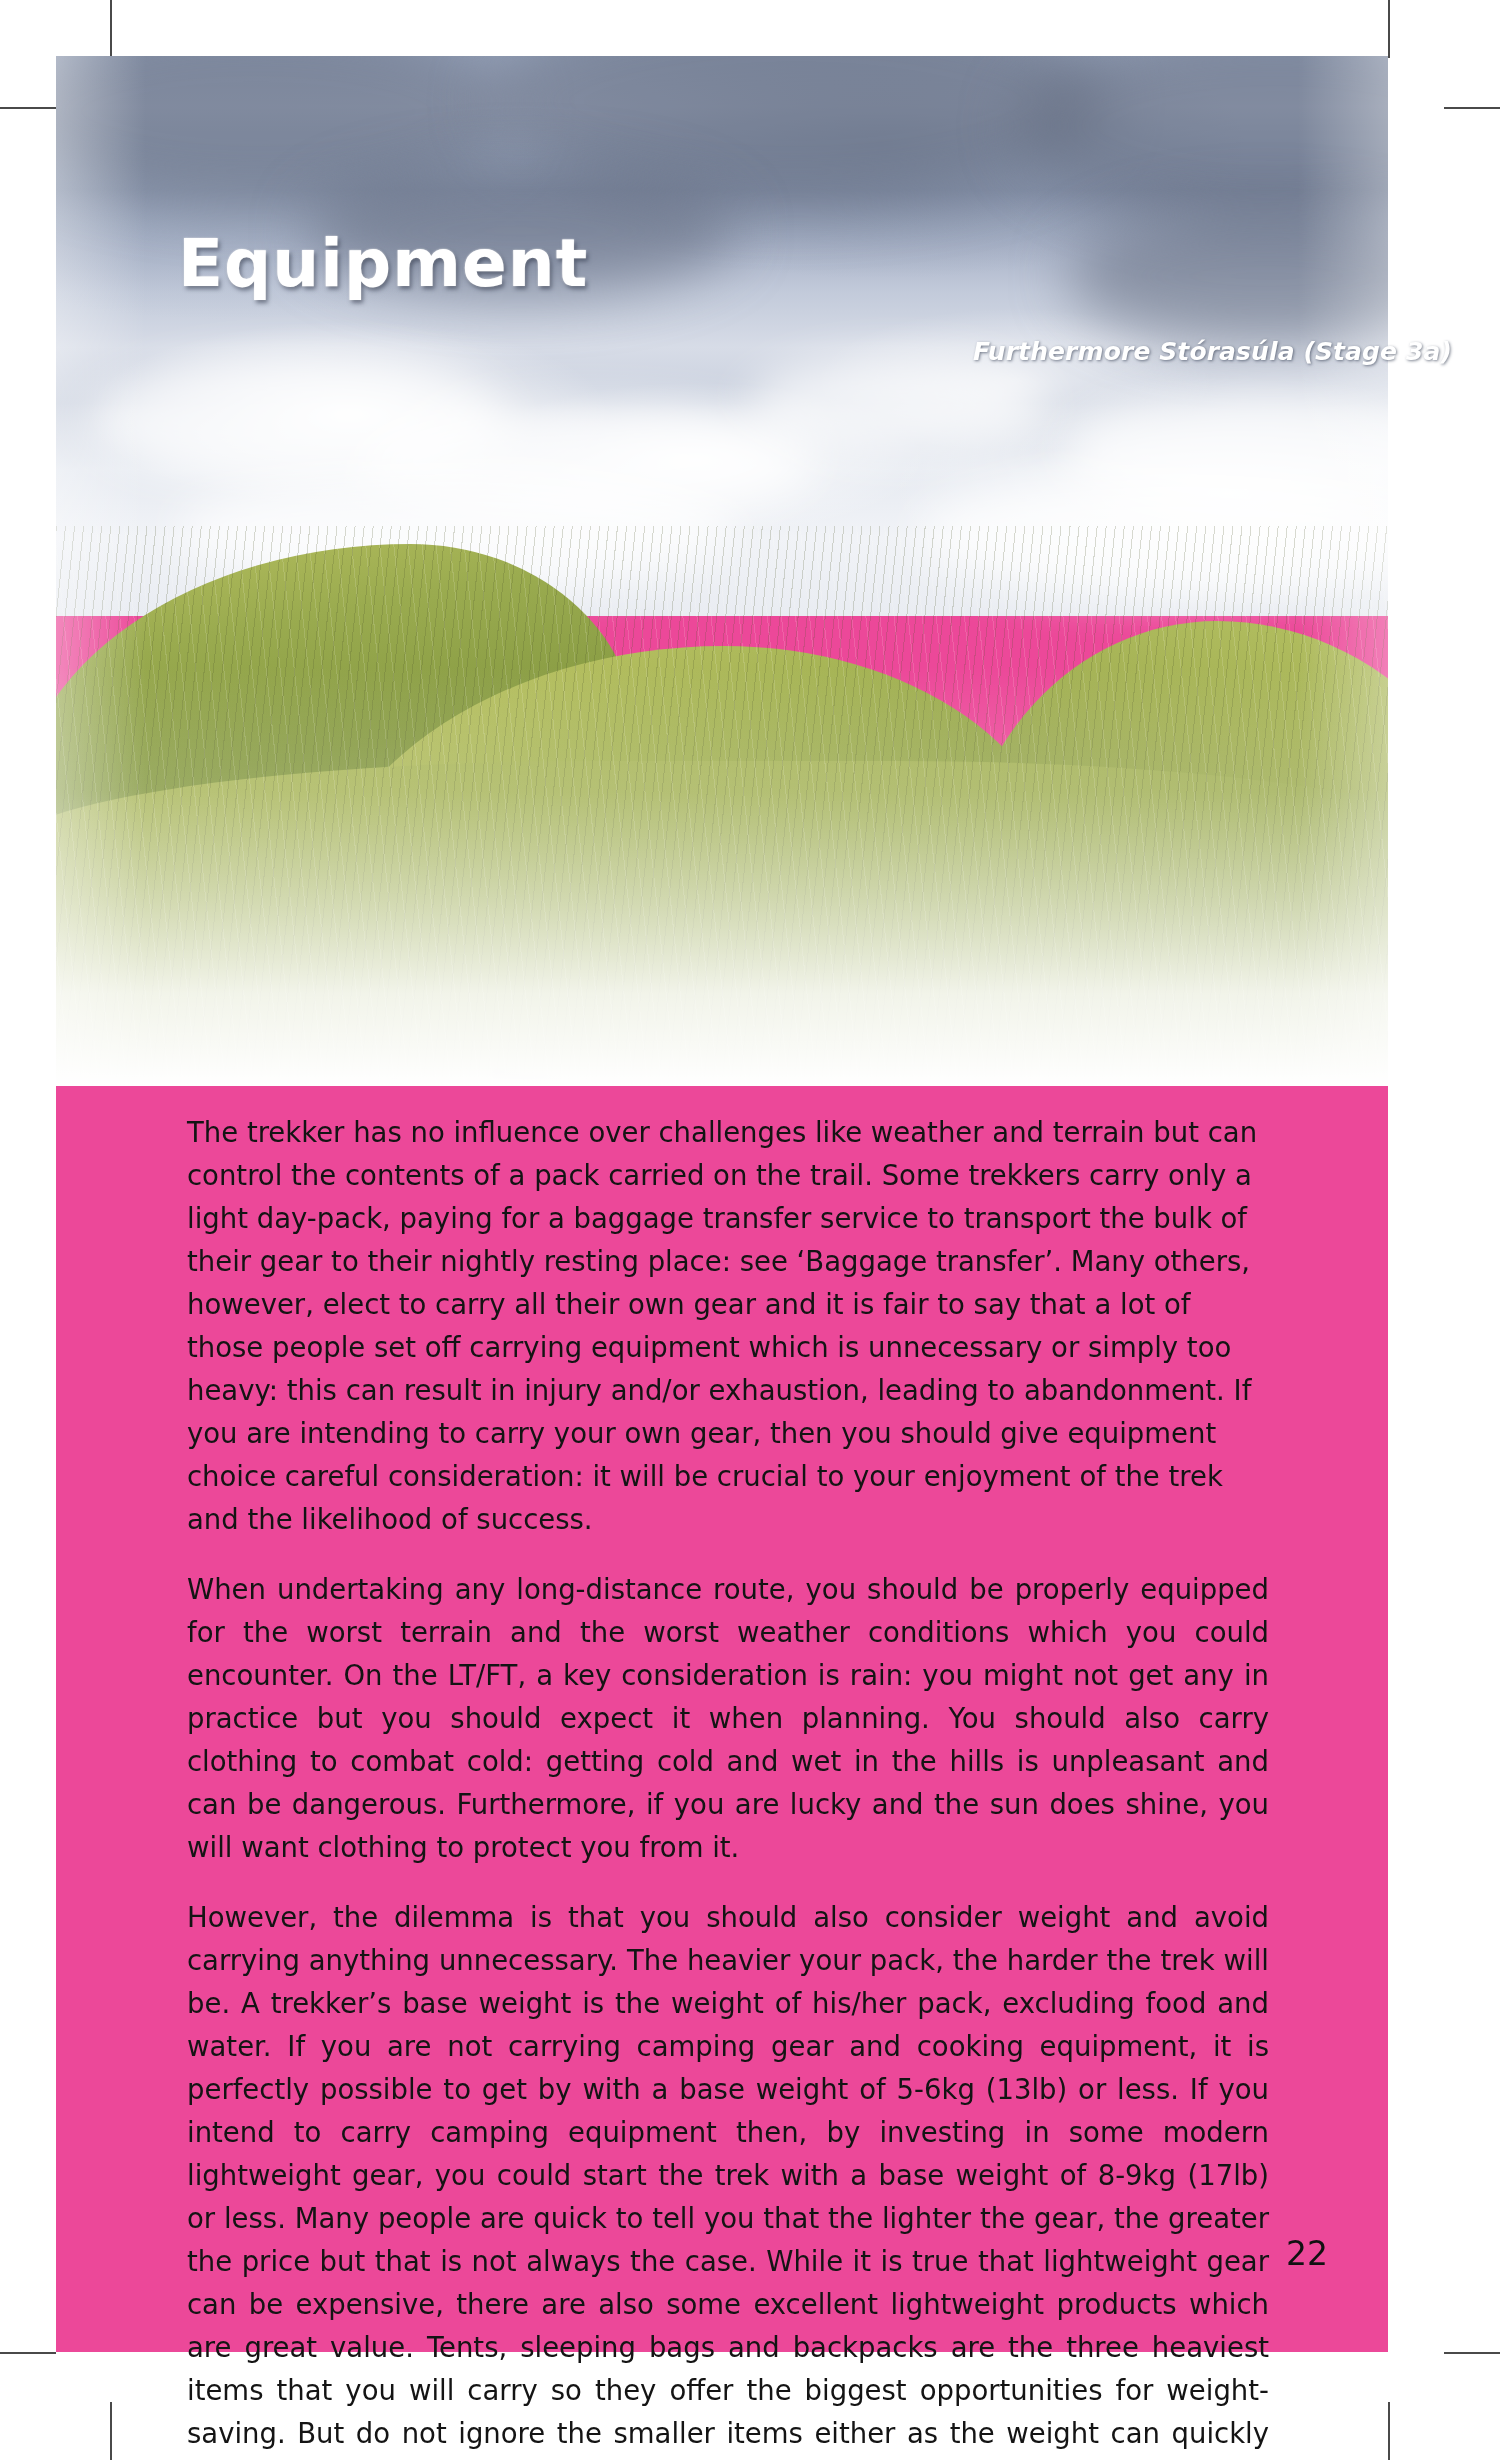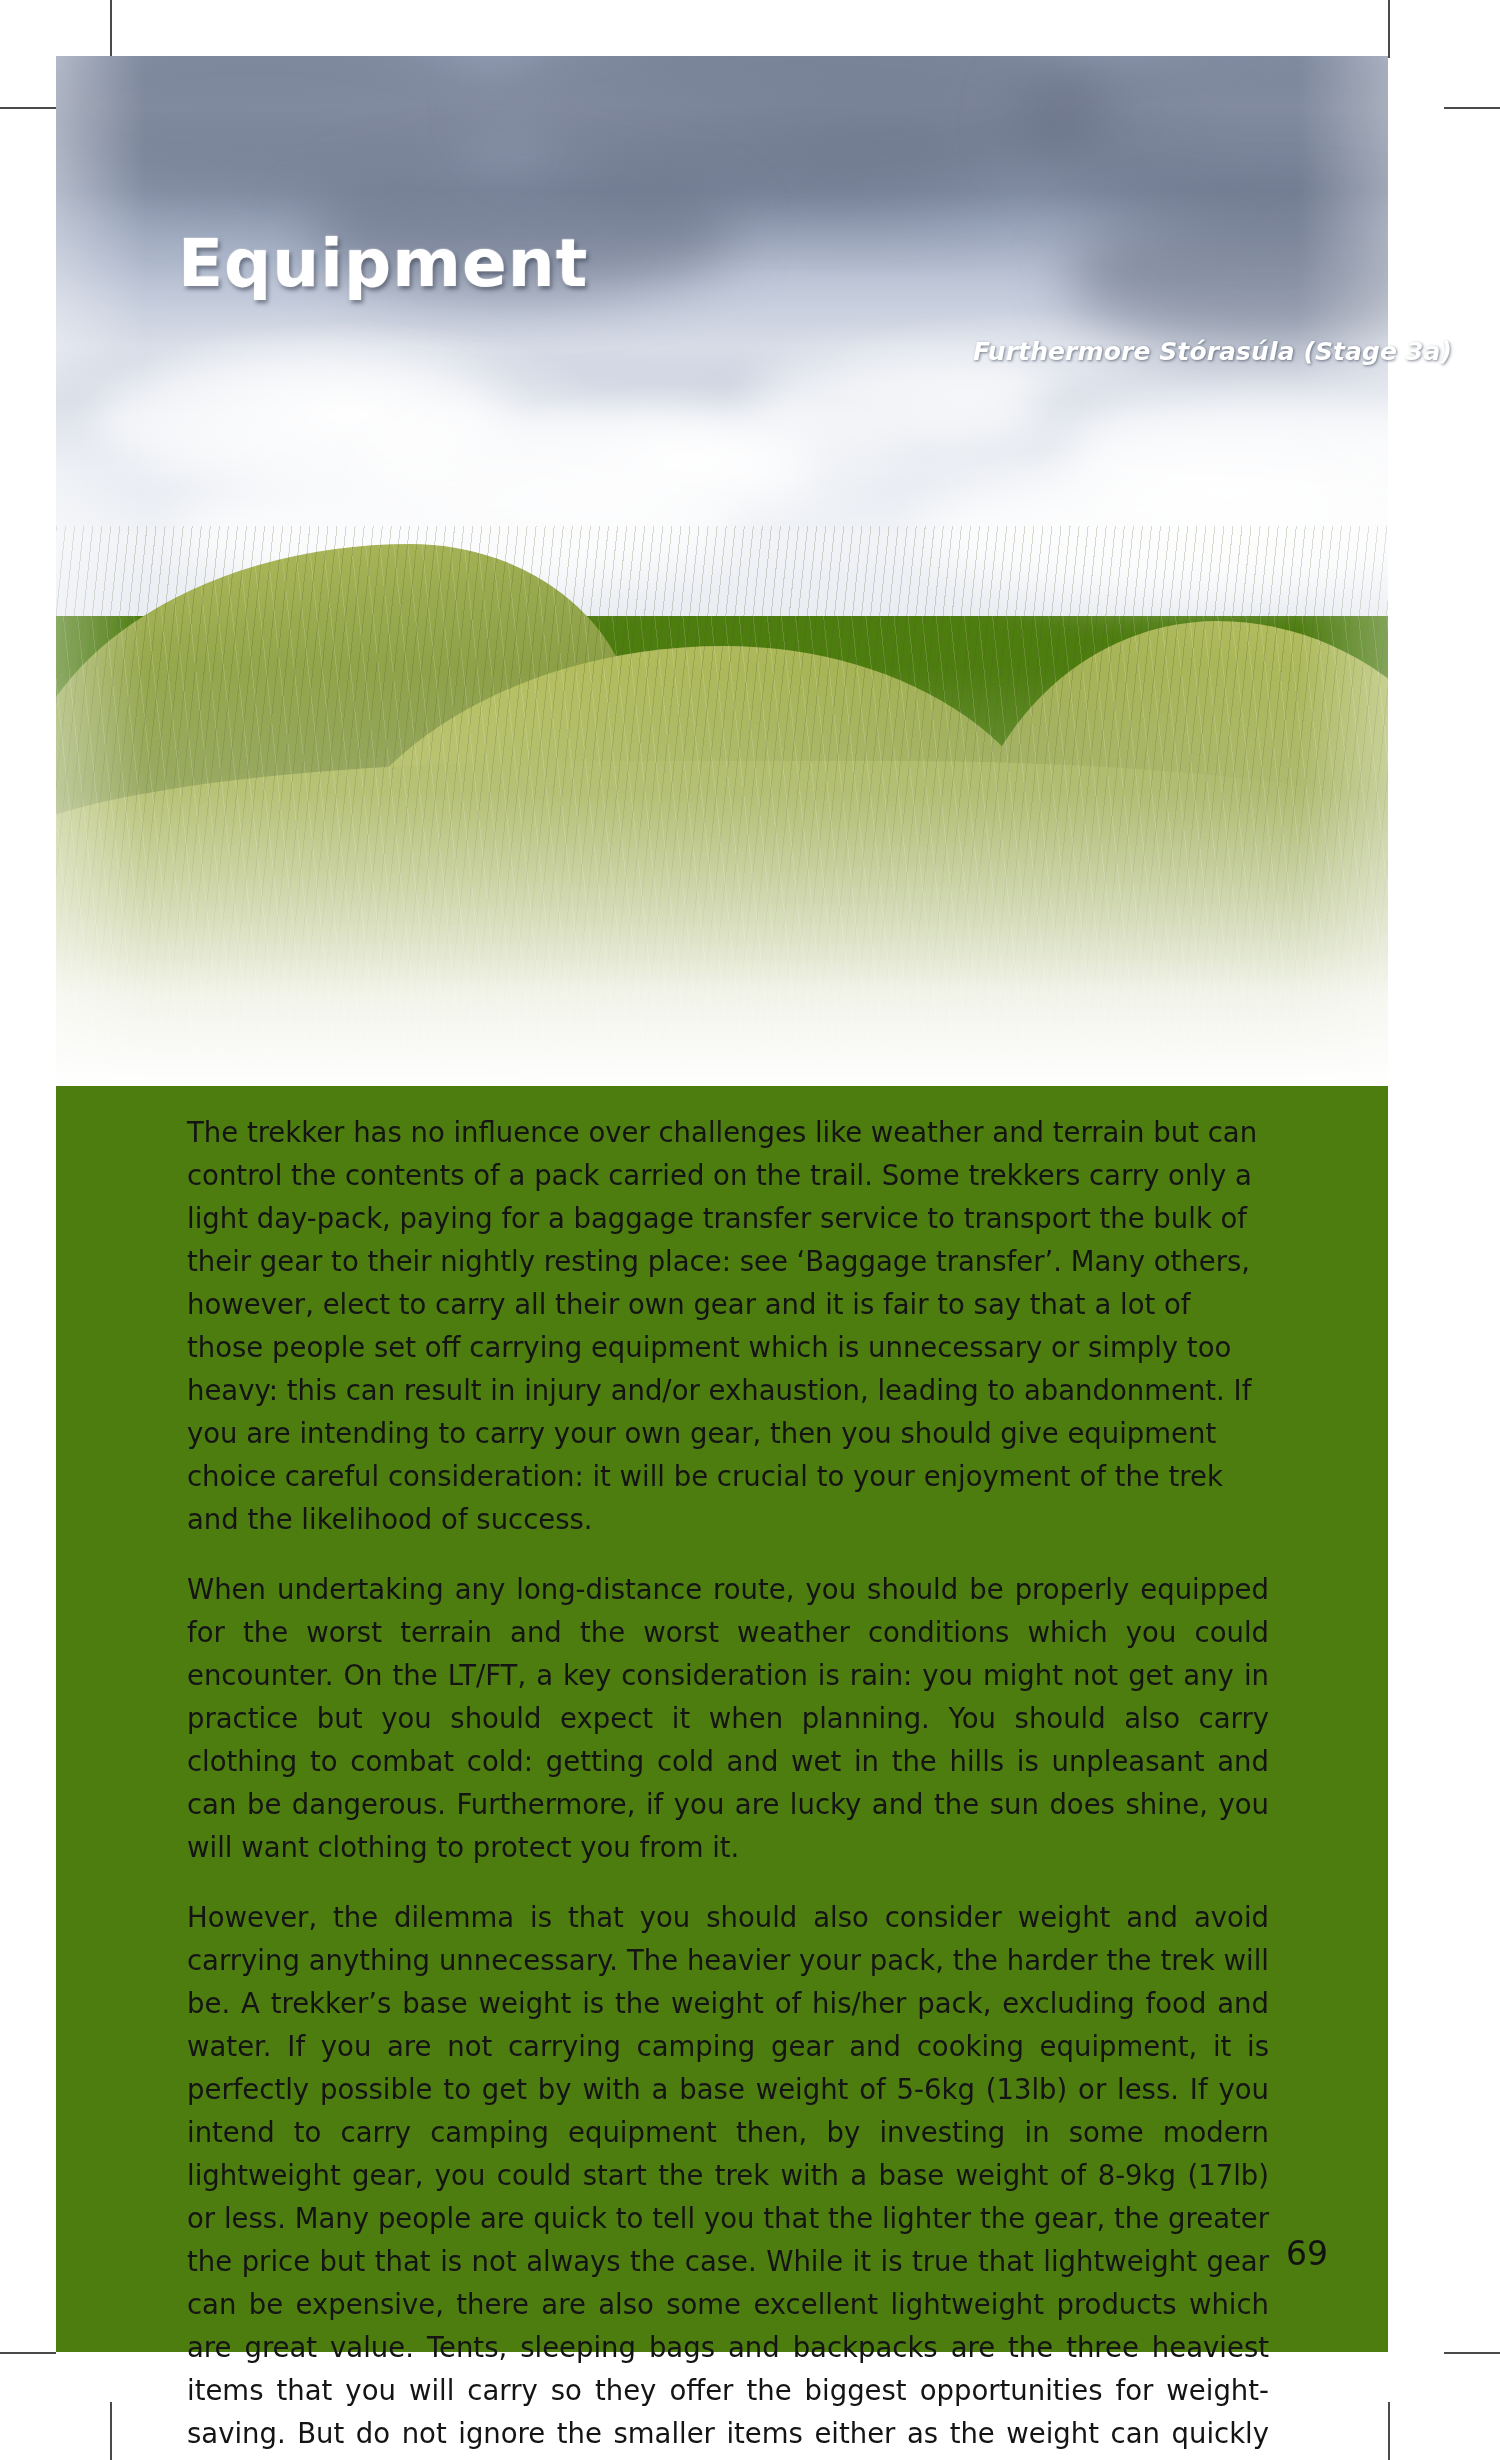--- a/index.html
+++ b/index.html
@@ -36,21 +36,21 @@
   .cm-br-v { left: 1388px; top: 2402px; height: 58px; }
   .cm-br-h { left: 1444px; top: 2352px; width: 56px; }
 
   
   .page {
     position: absolute;
     left: 56px;
     top: 56px;
     width: 1332px;
     height: 2296px;
-    background: #4d7c0f;
+    background: #ec4899;
   }
 
   
   .photo {
     position: absolute;
     left: 0;
     top: 0;
     width: 1332px;
     height: 1030px;
     overflow: hidden;
@@ -373,15 +373,15 @@
   <div class="chapter-title">Equipment</div>
 
   <div class="photo-caption">Furthermore Stórasúla (Stage 3a)</div>
 
   <div class="body-copy">
     <p class="para ragged">The trekker has no influence over challenges like weather and terrain but can control the contents of a pack carried on the trail. Some trekkers carry only a light day-pack, paying for a baggage transfer service to transport the bulk of their gear to their nightly resting place: see ‘Baggage transfer’. Many others, however, elect to carry all their own gear and it is fair to say that a lot of those people set off carrying equipment which is unnecessary or simply too heavy: this can result in injury and/or exhaustion, leading to abandonment. If you are intending to carry your own gear, then you should give equipment choice careful consideration: it will be crucial to your enjoyment of the trek and the likelihood of success.</p>
     <p class="para">When undertaking any long-distance route, you should be properly equipped for the worst terrain and the worst weather conditions which you could encounter. On the LT/FT, a key consideration is rain: you might not get any in practice but you should expect it when planning. You should also carry clothing to combat cold: getting cold and wet in the hills is unpleasant and can be dangerous. Furthermore, if you are lucky and the sun does shine, you will want clothing to protect you from it.</p>
     <p class="para">However, the dilemma is that you should also consider weight and avoid carrying anything unnecessary. The heavier your pack, the harder the trek will be. A trekker’s base weight is the weight of his/her pack, excluding food and water. If you are not carrying camping gear and cooking equipment, it is perfectly possible to get by with a base weight of 5-6kg (13lb) or less. If you intend to carry camping equipment then, by investing in some modern lightweight gear, you could start the trek with a base weight of 8-9kg (17lb) or less. Many people are quick to tell you that the lighter the gear, the greater the price but that is not always the case. While it is true that lightweight gear can be expensive, there are also some excellent lightweight products which are great value. Tents, sleeping bags and backpacks are the three heaviest items that you will carry so they offer the biggest opportunities for weight-saving. But do not ignore the smaller items either as the weight can quickly add up. Accordingly, if you can afford it, it is sensible to invest some money in gear before you leave home. The lighter your gear, the more you will enjoy the trek and the better your chance of success. Be ruthless as every ounce counts.</p>
   </div>
 
-  <div class="folio">69</div>
+  <div class="folio">22</div>
 
 </div>
 
 </body></html>

